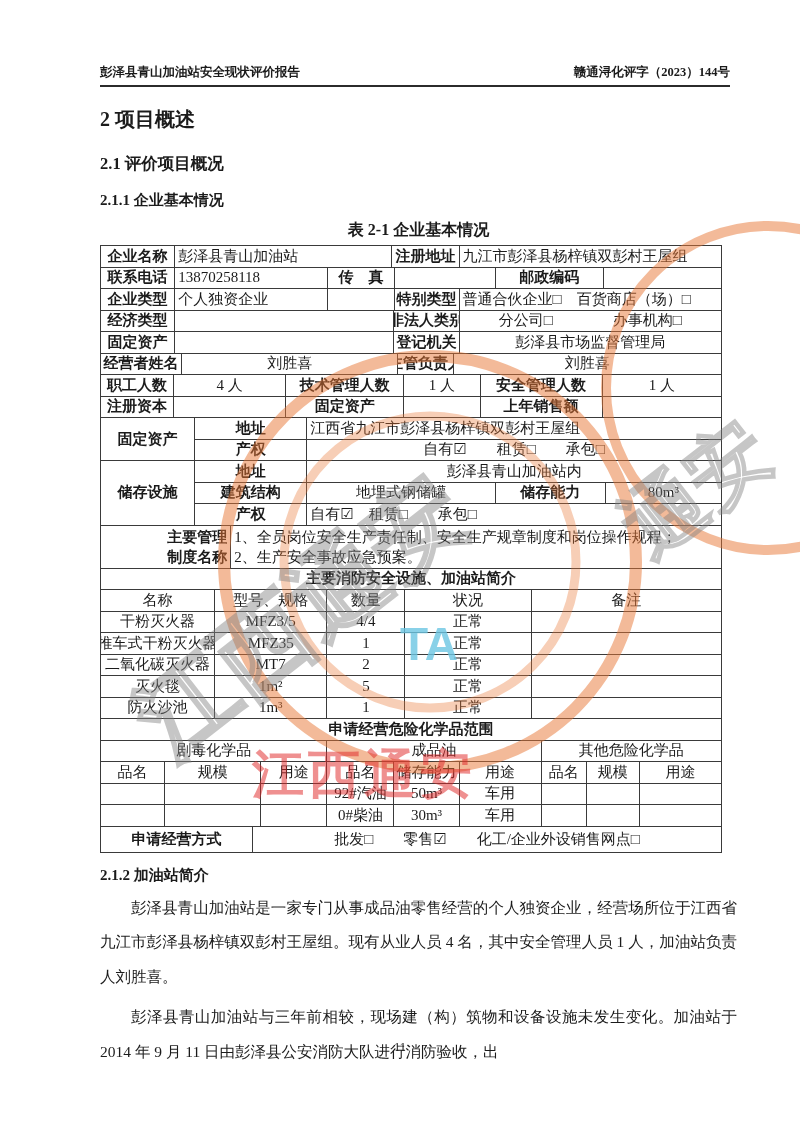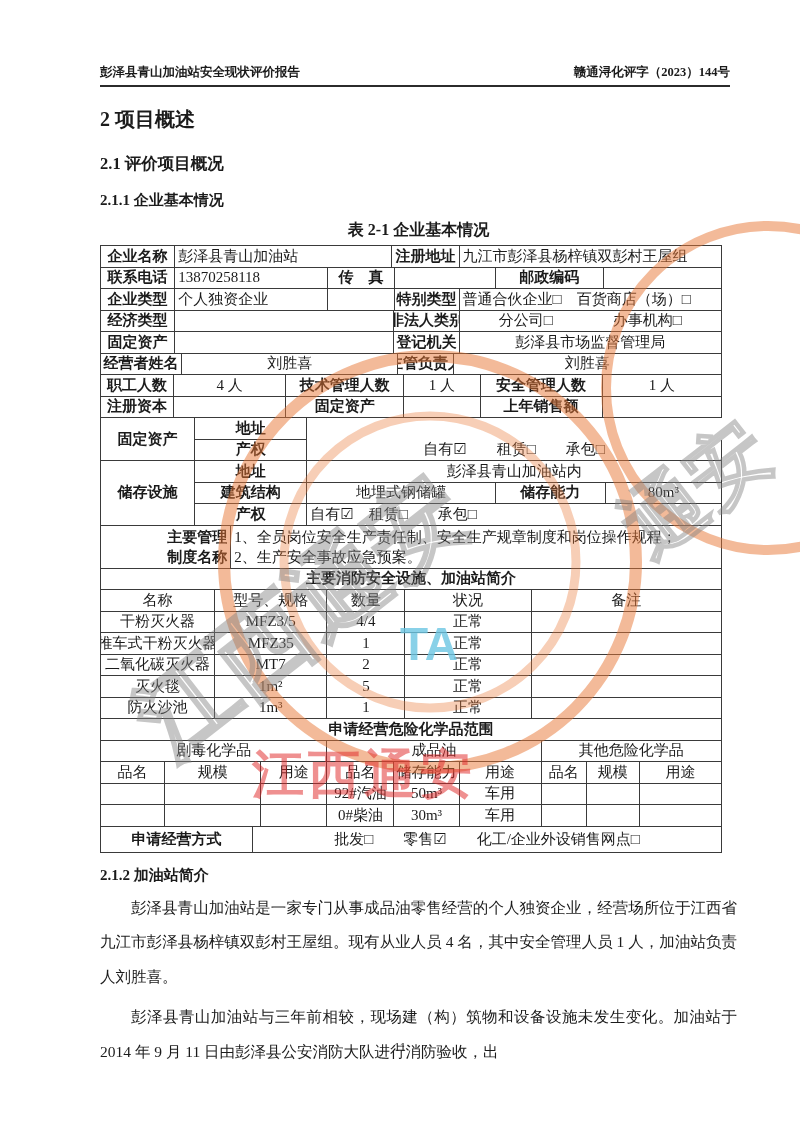--- a/index.html
+++ b/index.html
@@ -113,20 +113,21 @@
         <div class="td" style="width:12.26%"></div>
         <div class="td lab" style="width:19.68%">上年销售额</div>
         <div class="td" style="width:19.19%"></div>
       </div>
 
       <div class="grp">
         <div class="td lab h43" style="width:15.16%">固定资产</div>
         <div class="gbody">
           <div class="tr">
             <div class="td lab" style="width:21.29%">地址</div>
+            <div class="td lft" style="width:78.71%">江西省九江市彭泽县杨梓镇双彭村王屋组</div>
           </div>
           <div class="tr">
             <div class="td lab" style="width:21.29%">产权</div>
             <div class="td" style="width:78.71%">自有☑　　租赁□　　承包□</div>
           </div>
         </div>
       </div>
 
       <div class="grp">
         <div class="td lab h645" style="width:15.16%">储存设施</div>

